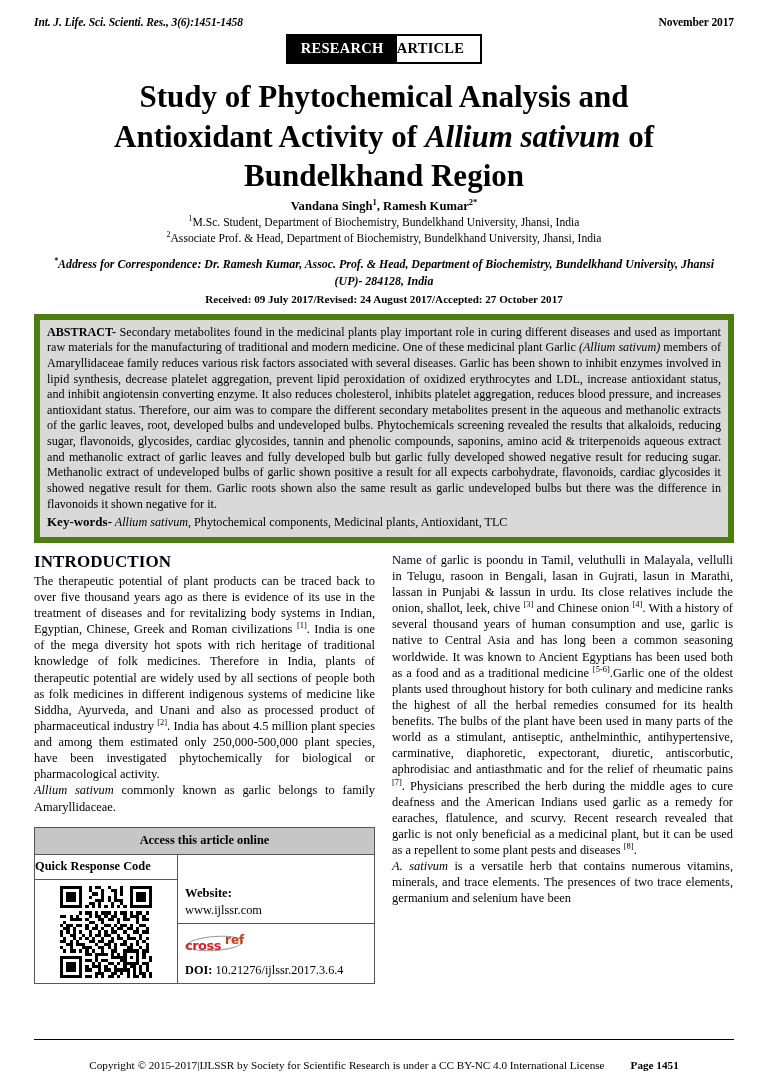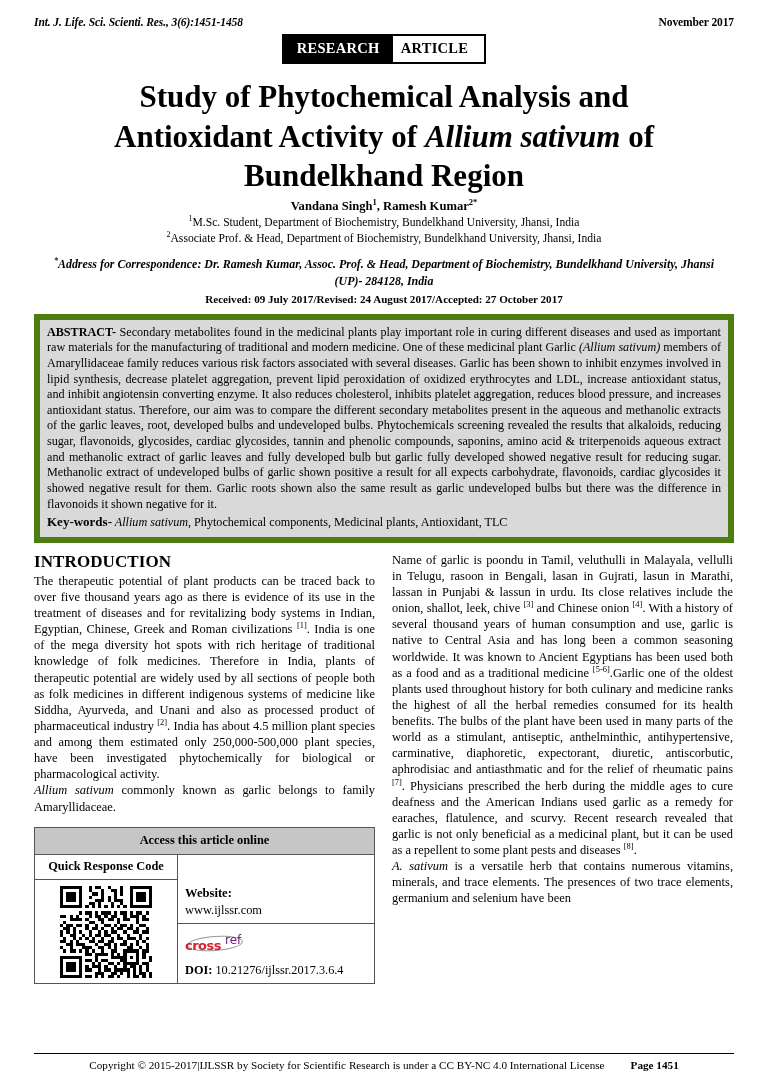--- a/index.html
+++ b/index.html
@@ -32,21 +32,21 @@
   .banner { display: flex; border: 2px solid #000; }
   .banner .research {
     background: #000; color: #fff;
     font-weight: bold; font-size: 14.5px;
     padding: 4px 13px 5px 13px;
     letter-spacing: 0.3px;
   }
   .banner .article {
     background: #fff; color: #000;
     font-weight: bold; font-size: 14.5px;
-    padding: 4px 16px 5px 8px;
+    padding: 4px 16px 5px 0;
     letter-spacing: 0.3px;
   }
 
   
   .title {
     text-align: center;
     font-size: 31px;
     font-weight: bold;
     line-height: 1.28;
     margin-top: 13px;
@@ -142,21 +142,20 @@
   .accessbox .body { display: flex; }
   .qrcol {
     width: 143px;
     border-right: 1px solid #555;
     display: flex;
     flex-direction: column;
   }
   .qrcol .qrhead {
     font-weight: bold;
     font-size: 12.4px;
-    text-align: center;
     padding: 4px 0 5px 0;
     border-bottom: 1px solid #555;
     white-space: nowrap;
   }
   .qrcol .qrbox {
     flex: 1;
     display: flex;
     align-items: center;
     justify-content: center;
     padding: 5px 0 4px 0;
@@ -182,41 +181,41 @@
     margin-bottom: 9px;
   }
   .crossref .cross {
     position: absolute; left: 0; bottom: 1px;
     color: #d4232a; font-weight: bold; font-size: 13px;
     font-family: "DejaVu Sans", sans-serif;
     letter-spacing: -0.5px;
   }
   .crossref .ref {
     position: absolute; left: 40px; top: 0px;
-    color: #701a75; font-weight: normal; font-size: 12px;
+    color: #c2410c; font-weight: bold; font-size: 12px;
     font-family: "DejaVu Sans", sans-serif;
   }
   .crossref .arc {
     position: absolute; left: 2px; top: 3px;
     width: 56px; height: 15px;
     border: 1.6px solid #9a9a9a;
     border-radius: 50%;
     border-bottom-color: #9a9a9a;
     transform: rotate(-4deg);
   }
   .doi { font-size: 12.3px; }
   .doi b { font-weight: bold; }
 
   
   .footer {
     position: absolute;
     left: 34px; right: 34px;
     bottom: 16px;
     border-top: 1px solid #000;
-    padding-top: 5px;
+    padding-top: 19px;
     display: flex;
     justify-content: center;
     align-items: flex-end;
     font-size: 11.2px;
   }
   .footer .copy { }
   .footer .pageno { font-weight: bold; margin-left: 26px; }
 
   .qr { display: block; }
 </style>

